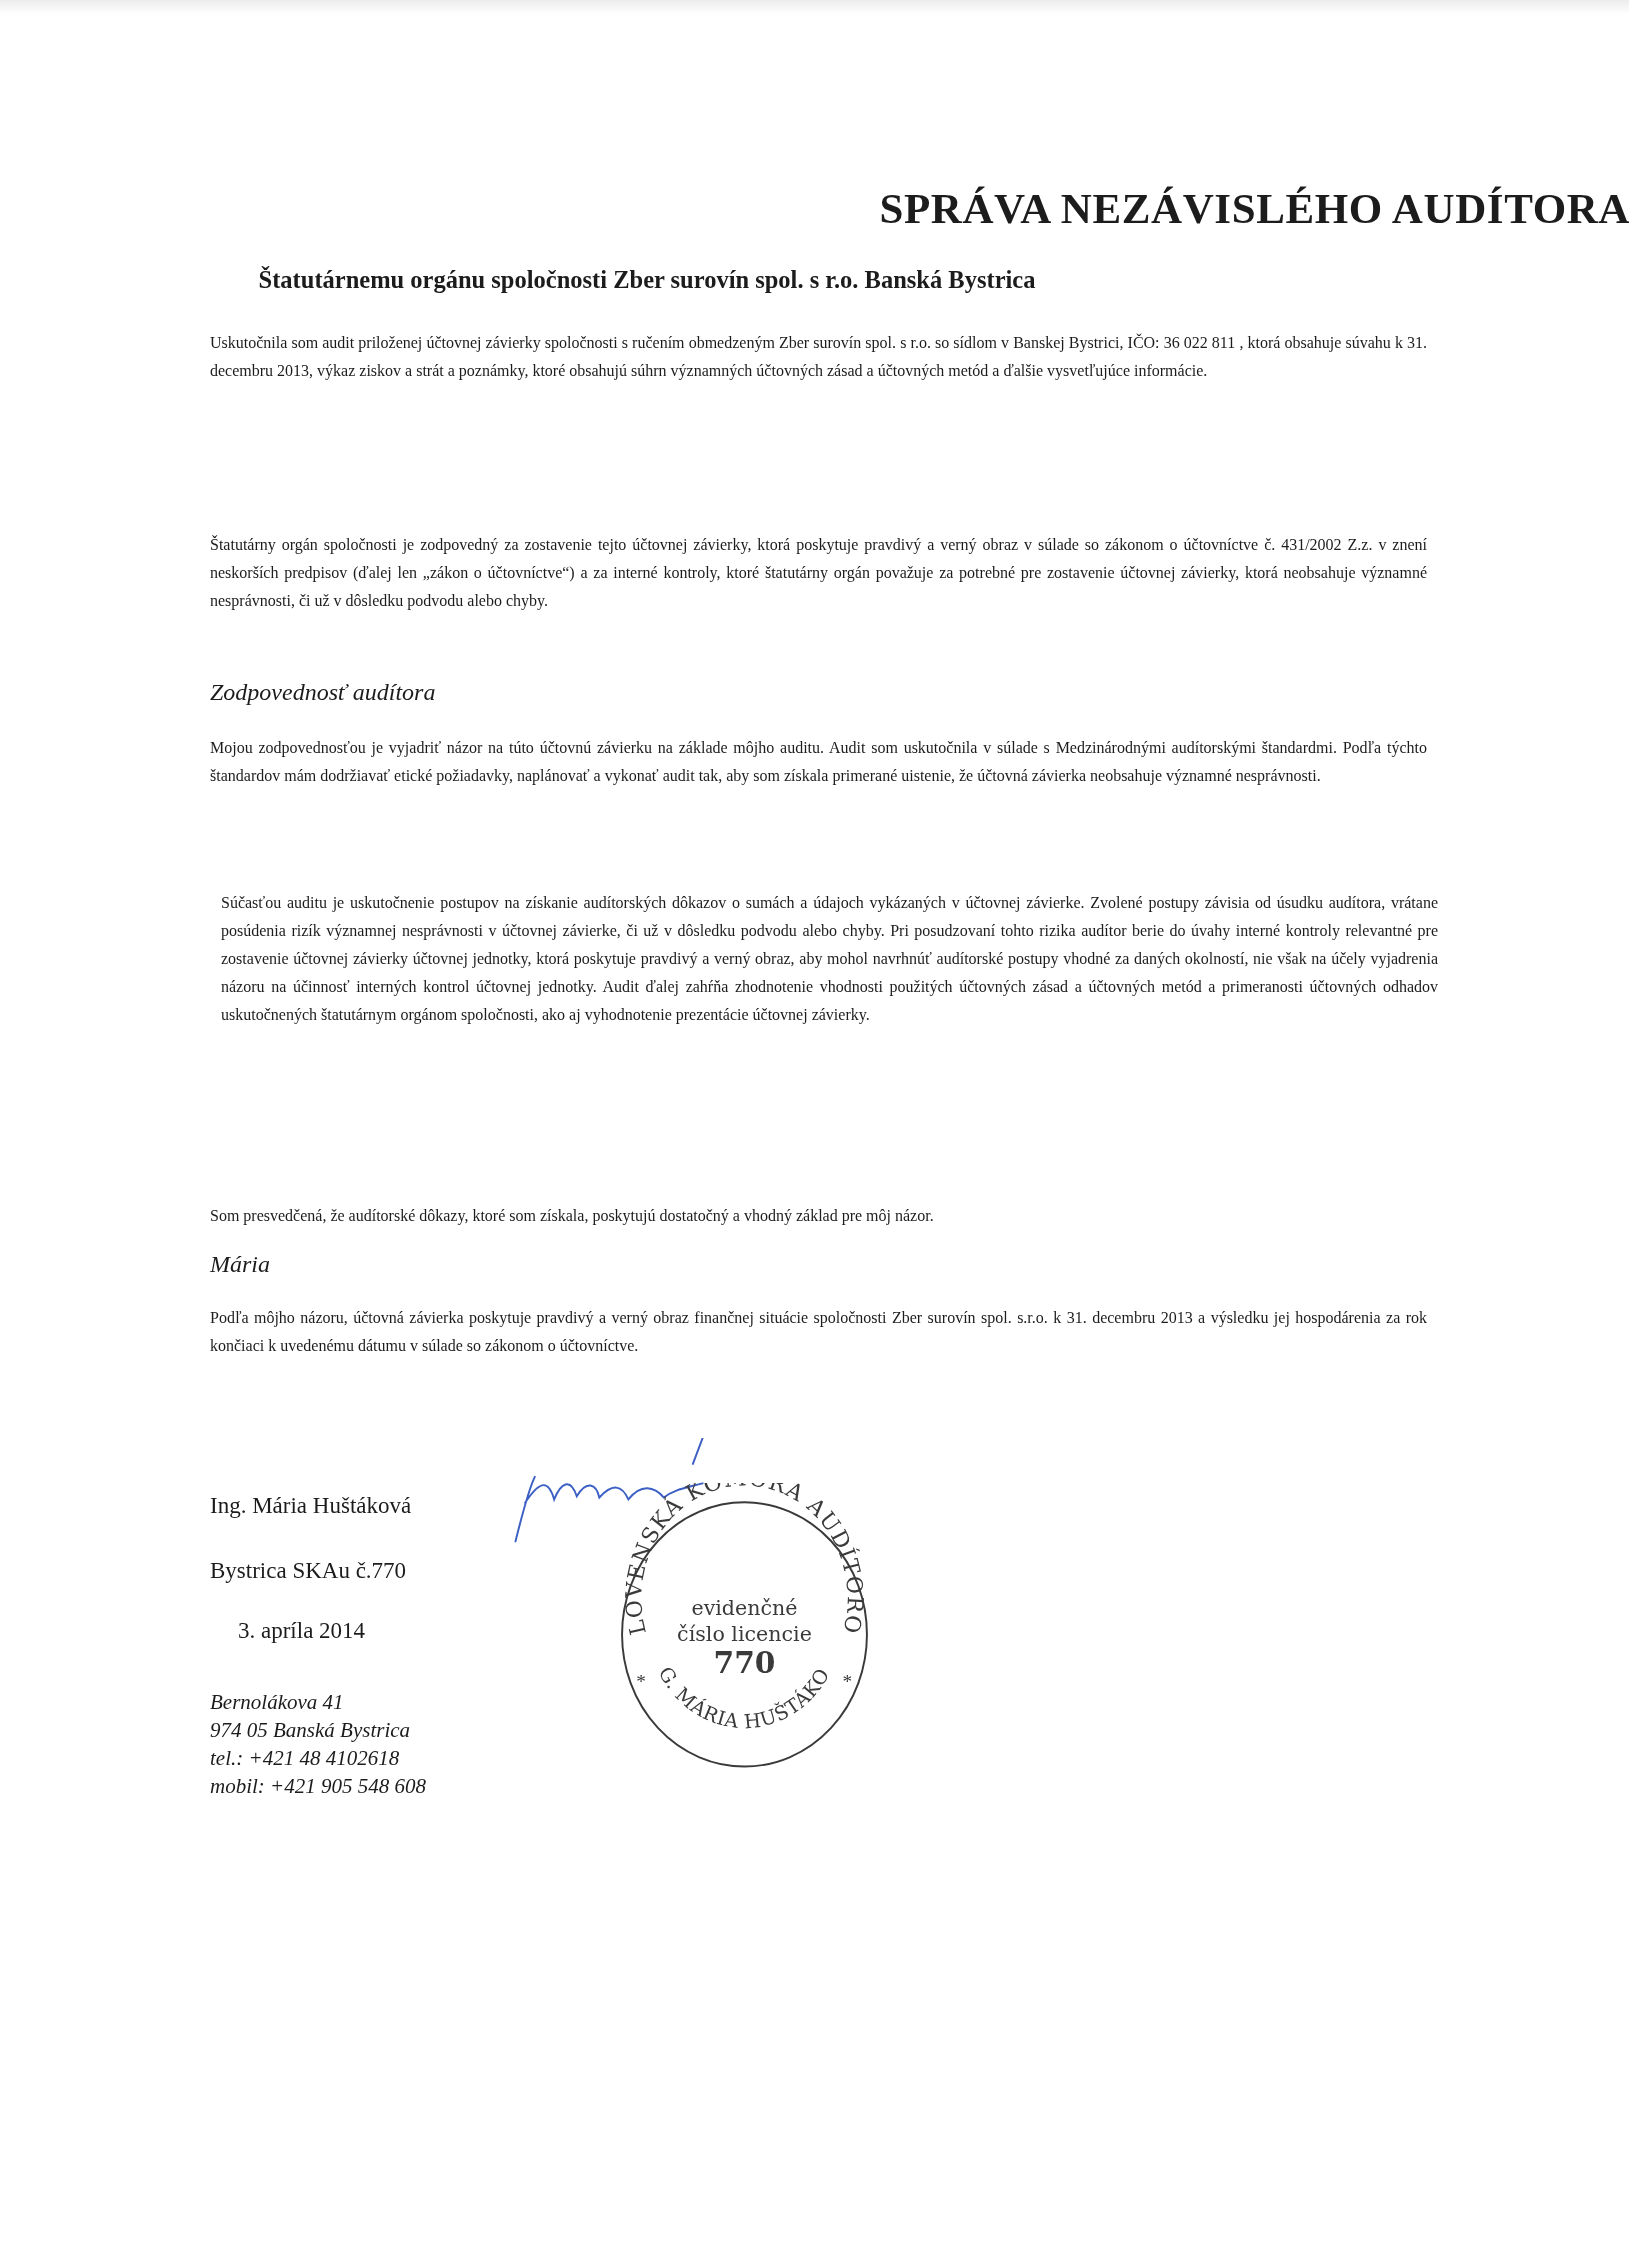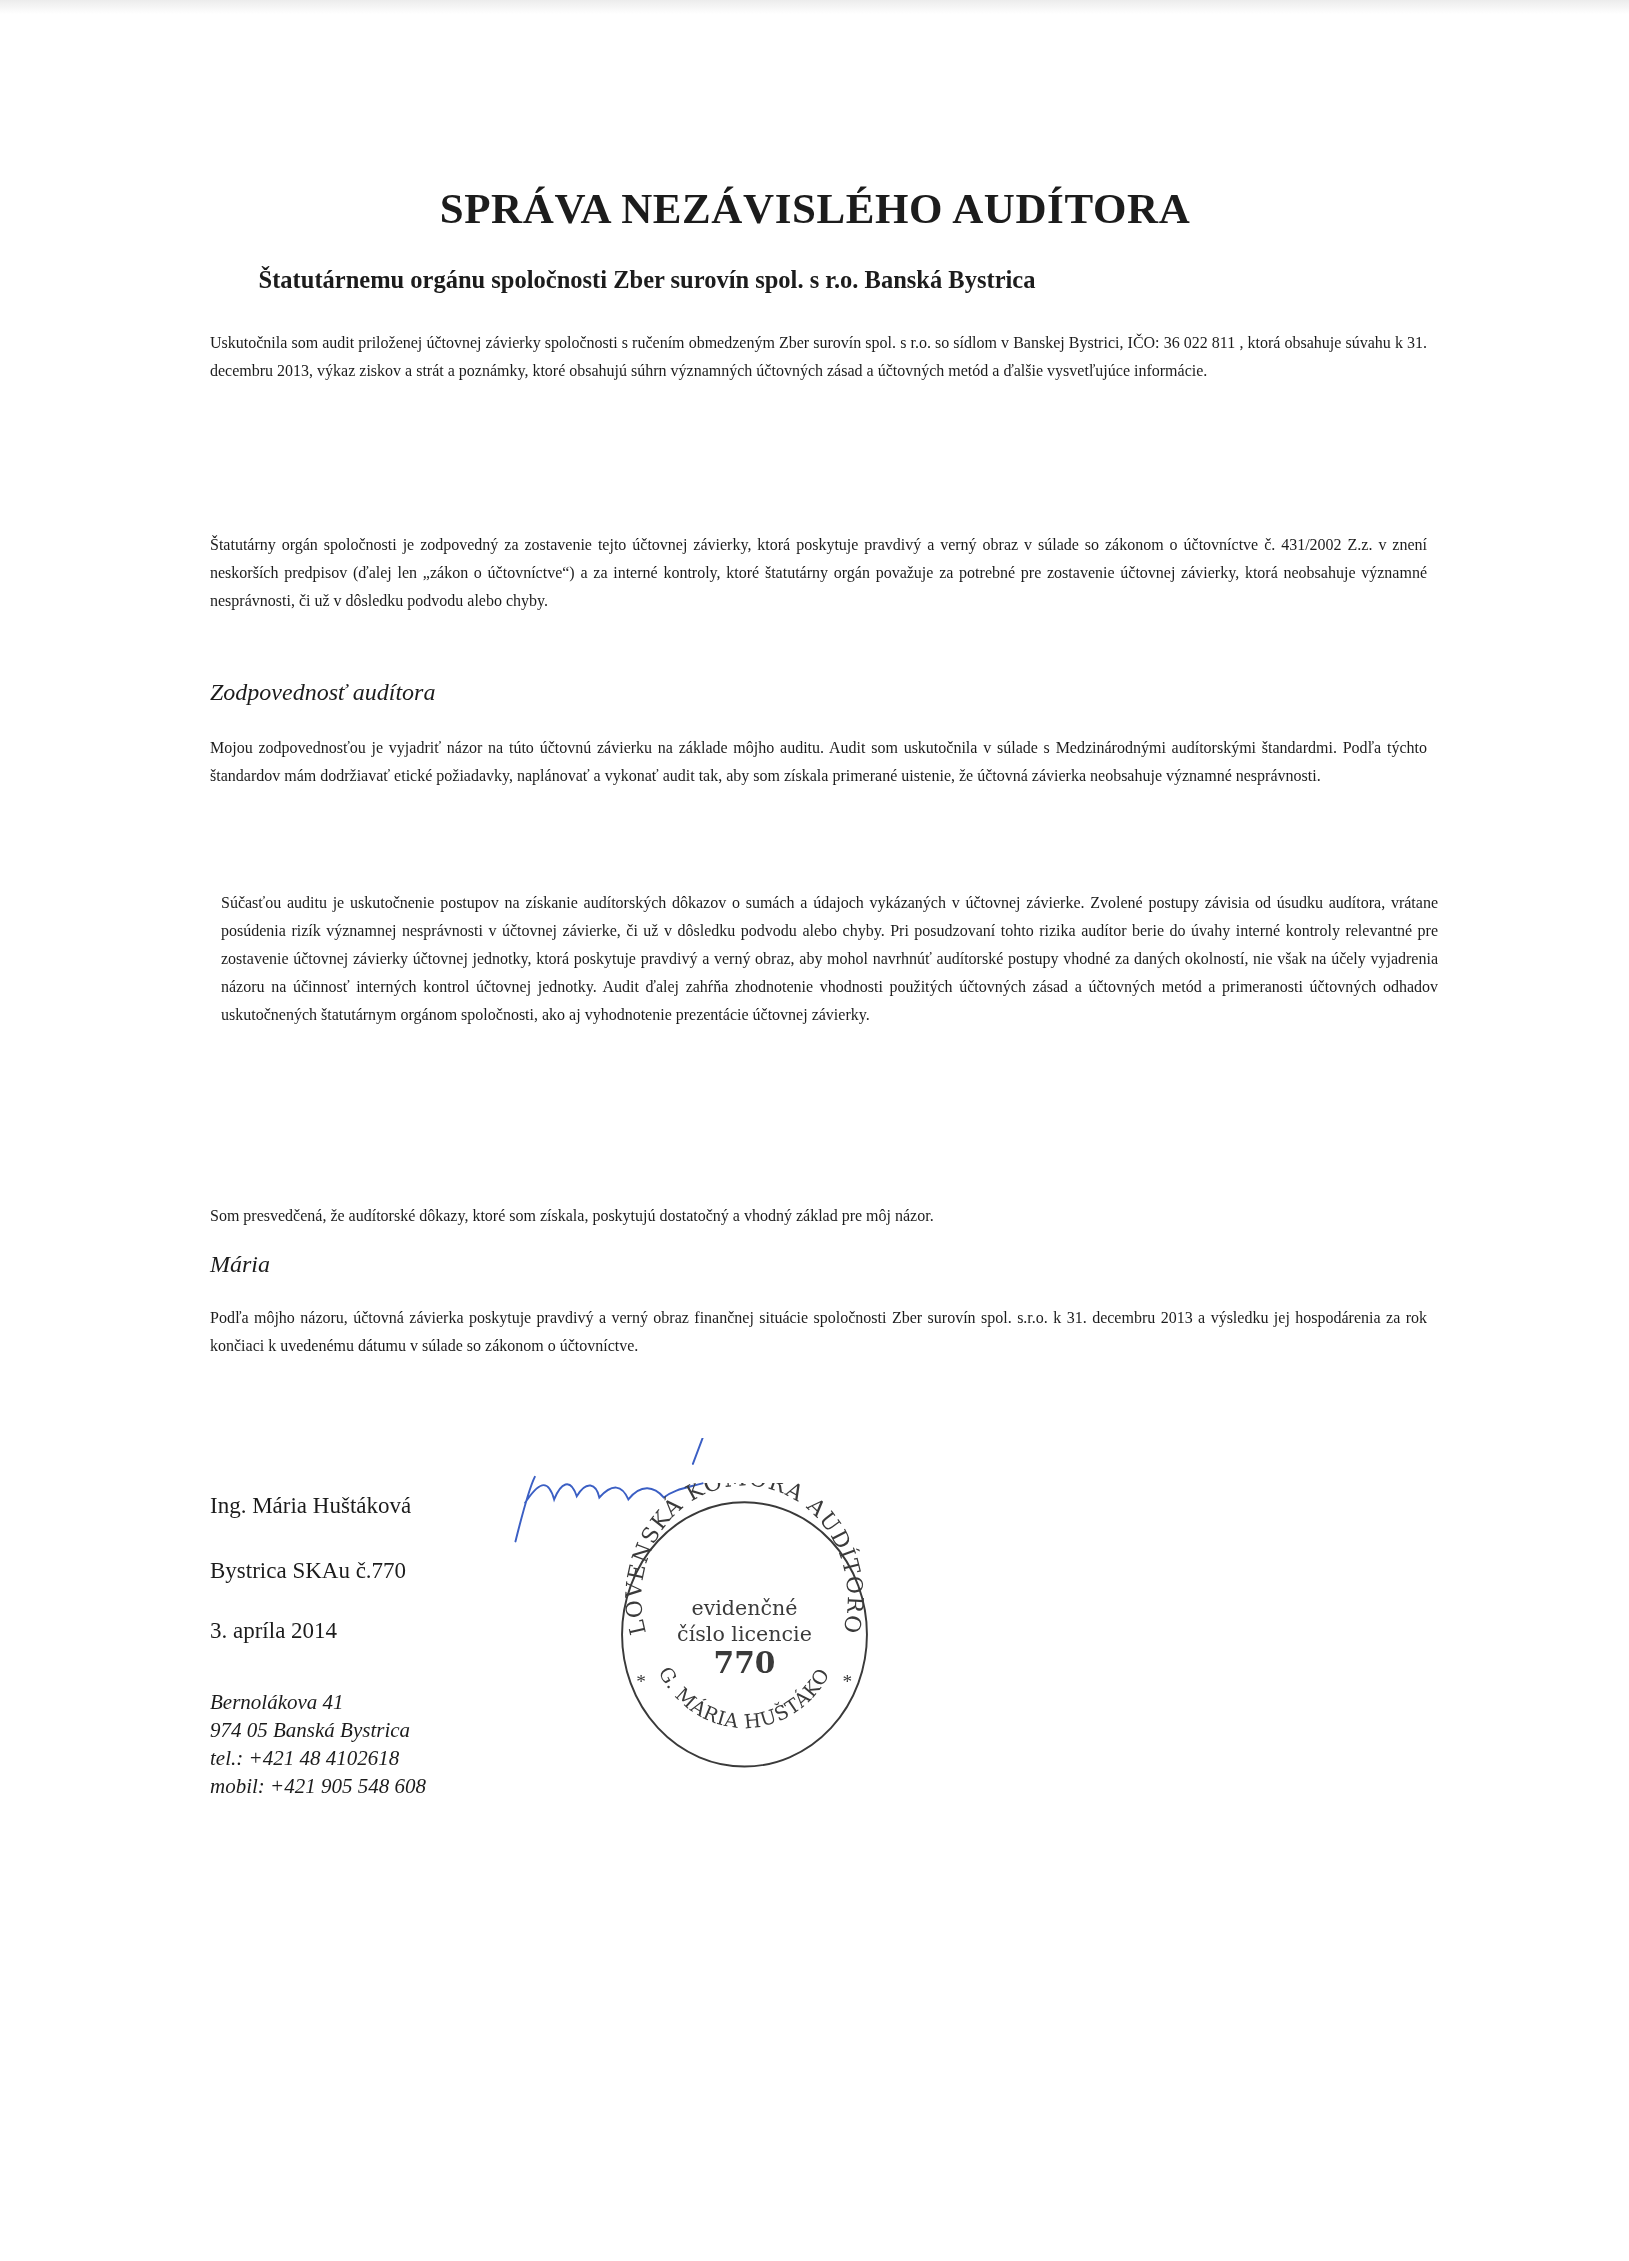--- a/index.html
+++ b/index.html
@@ -1,40 +1,40 @@
 <!DOCTYPE html>
 <html style="font-size:10.3px"><head>
 <meta charset="utf-8">
 <style>
   html, body { margin: 0; padding: 0; background: #ffffff; }
   body { width: 1630px; height: 2261px; position: relative; overflow: hidden;
          font-family: "Liberation Serif", "DejaVu Serif", serif; color: #1c1c1c; }
   .scan-top { position: absolute; left: 0; top: 0; width: 1630px; height: 14px;
               background: linear-gradient(#ececec, rgba(255,255,255,0)); }
   .page { position: absolute; left: 0; top: 0; width: 1630px; height: 2261px; }
-  .title { position: absolute; top: 184px; left: 0; width: 1630px; text-align: center;
+  .title { position: absolute; top: 184px; left: 0; width: 1630px; text-align: right;
            font-weight: bold; font-size: 43px; letter-spacing: 0.6px; }
   .subtitle { position: absolute; top: 266px; left: 0; width: 1294px; text-align: center;
               font-weight: bold; font-size: 24.5px; }
   .body-block { position: absolute; left: 210px; width: 1217px; font-size: 16px;
                 line-height: 28px; text-align: justify; }
   .heading { position: absolute; left: 210px; font-size: 24px; font-style: italic; }
   .p1 { top: 329px; }
   .h1 { top: 477px; }
   .p2 { top: 531px; }
   .h2 { top: 679px; }
   .p3 { top: 734px; }
   .p4 { top: 889px; margin-left: 11px; }
   .p5 { top: 1202px; }
   .h3 { top: 1251px; }
   .p6 { top: 1304px; }
   .sig { position: absolute; left: 210px; font-size: 23px; }
   .sig-name { top: 1493px; }
   .sig-lic { top: 1558px; }
-  .sig-date { top: 1618px; }
+  .sig-date { top: 1618px; margin-left: 28px; }
   .addr { position: absolute; left: 210px; top: 1688px; font-size: 21px; font-style: italic;
           line-height: 28px; }
   .stamp { position: absolute; left: 609px; top: 1483px; width: 271px; height: 290px; }
   .signature { position: absolute; left: 509px; top: 1438px; width: 271px; height: 110px; }
 </style>
 </head>
 <body>
 
 <div class="page">
   <div class="scan-top"></div>

